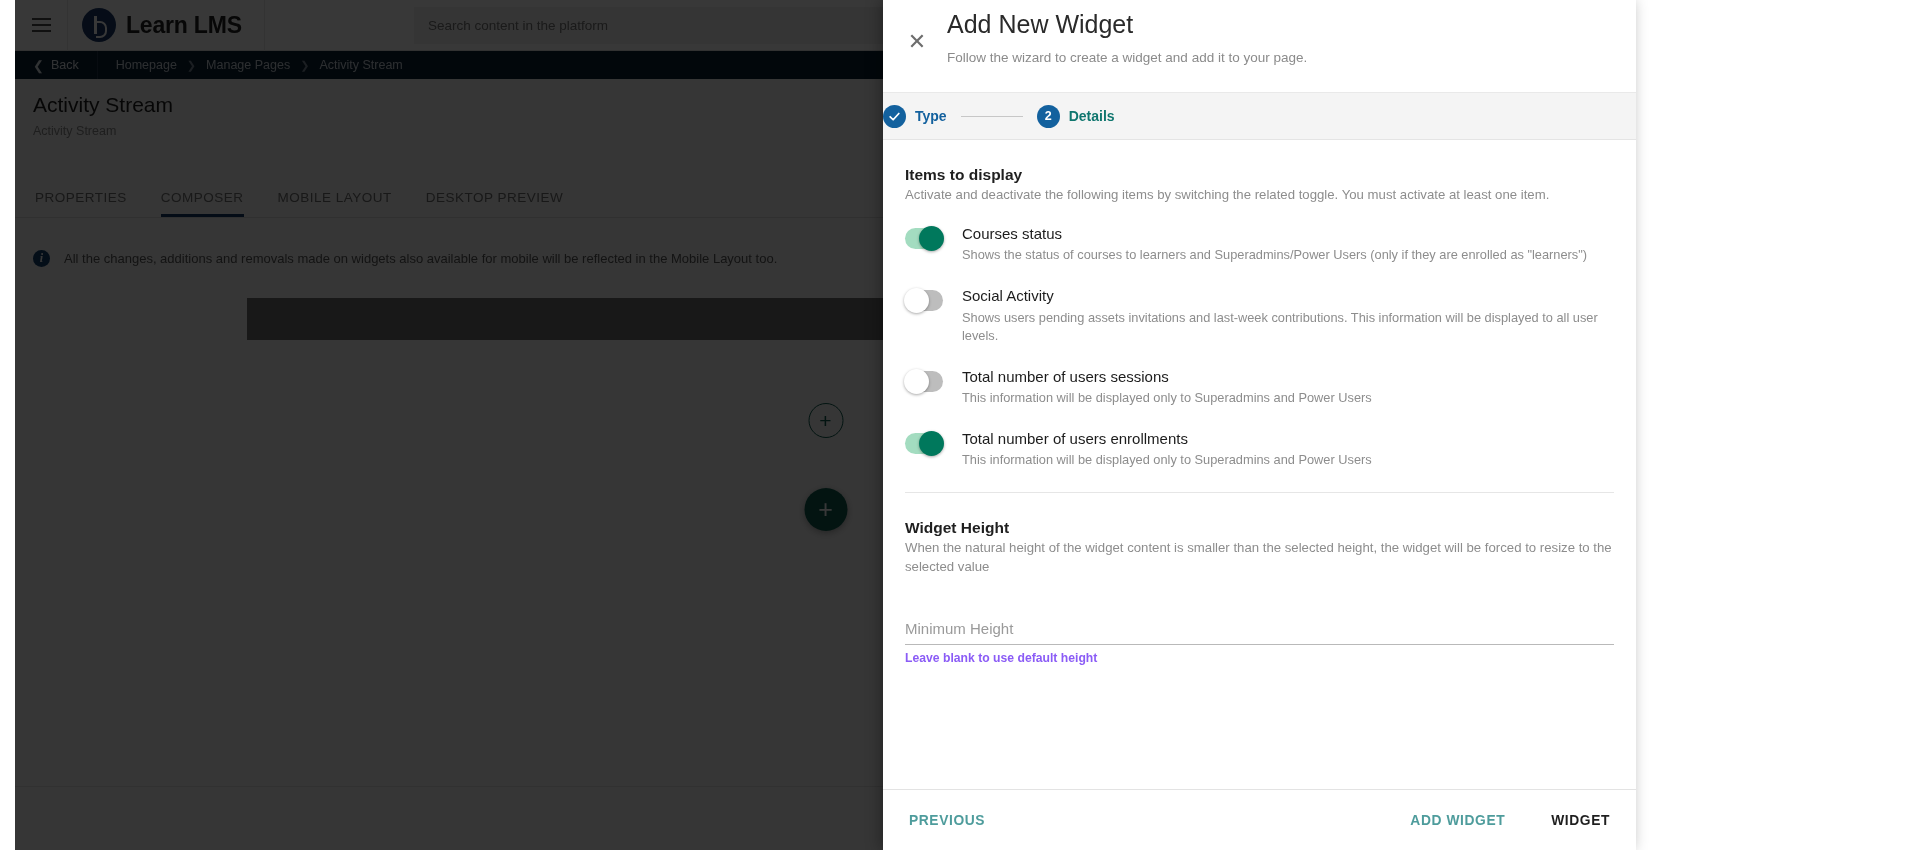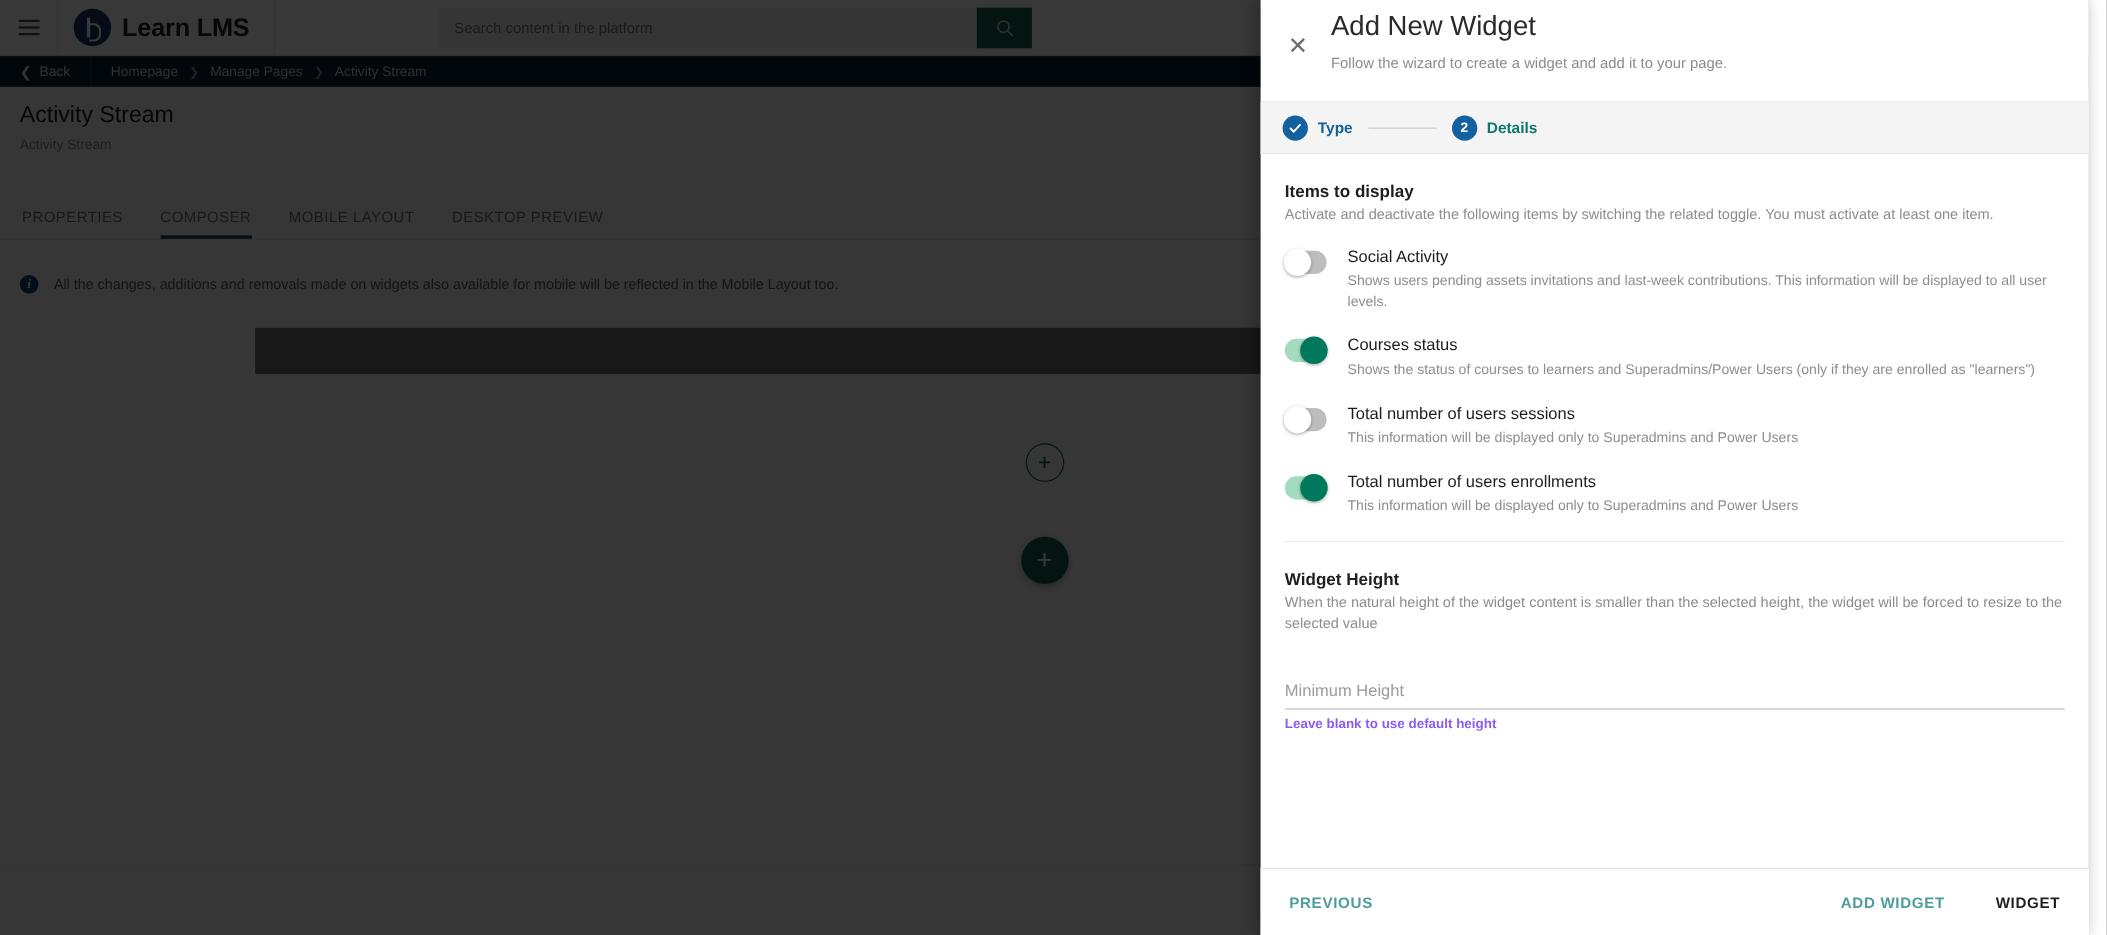--- a/index.html
+++ b/index.html
@@ -2,21 +2,21 @@
 <html><head>
 <meta charset="utf-8">
 <style>
   * { box-sizing: border-box; margin: 0; padding: 0; }
   html, body {
     width: 1915px; height: 850px;
     overflow: hidden;
     font-family: "Liberation Sans", sans-serif;
     background: #ffffff;
   }
-  #root { position: relative; width: 1899px; height: 850px; }
+  #root { position: relative; width: 1621px; height: 850px; margin-left: 15px; }
 
   
   .app { position: absolute; inset: 0; background: #f4f4f4; }
 
   .topbar {
     position: absolute; top: 0; left: 0; right: 0; height: 51px;
     background: #ffffff; border-bottom: 1px solid #e3e3e3;
     display: flex; align-items: center;
   }
   .hamburger {
@@ -185,21 +185,21 @@
     font-size: 25px; color: #2a2a2a; font-weight: normal;
   }
   .panel-subtitle {
     position: absolute; left: 64px; top: 50px;
     font-size: 13.5px; color: #8b8b8b;
   }
 
   .stepper {
     height: 47px; flex: none; background: #f4f4f4;
     border-bottom: 1px solid #e4e4e4;
-    display: flex; align-items: center; padding-left: 20px; gap: 0;
+    display: flex; align-items: center; gap: 0;
   }
   .step { display: flex; align-items: center; gap: 9px; cursor: pointer; }
   .step-badge {
     width: 23px; height: 23px; border-radius: 50%;
     background: #13619e; color: #ffffff;
     display: flex; align-items: center; justify-content: center;
     font-size: 12.5px; font-weight: bold;
   }
   .step-badge svg { width: 13px; height: 13px; }
   .step-label { font-size: 14px; font-weight: bold; }
@@ -378,42 +378,42 @@
       </div>
     </div>
 
     <div class="panel-body">
 
       <div class="section">
         <div class="section-title">Items to display</div>
         <div class="section-desc">Activate and deactivate the following items by switching the related toggle. You must activate at least one item.</div>
 
         <div class="toggle-list">
+
+          <div class="toggle-row">
+            <div class="toggle on">
+                <div class="knob"></div>
+              </div>
+            <div class="toggle-text">
+              <div class="toggle-label">Courses status</div>
+              <div class="toggle-desc">Shows the status of courses to learners and Superadmins/Power Users (only if they are enrolled as "learners")</div>
+            </div>
+          </div>
 
           <div class="toggle-row">
             <div class="toggle">
                 <div class="knob"></div>
               </div>
             <div class="toggle-text">
               <div class="toggle-label">Social Activity</div>
               <div class="toggle-desc">Shows users pending assets invitations and last-week contributions. This information will be displayed to all user levels.</div>
             </div>
           </div>
 
           <div class="toggle-row">
-            <div class="toggle on">
-                <div class="knob"></div>
-              </div>
-            <div class="toggle-text">
-              <div class="toggle-label">Courses status</div>
-              <div class="toggle-desc">Shows the status of courses to learners and Superadmins/Power Users (only if they are enrolled as "learners")</div>
-            </div>
-          </div>
-
-          <div class="toggle-row">
             <div class="toggle">
                 <div class="knob"></div>
               </div>
             <div class="toggle-text">
               <div class="toggle-label">Total number of users sessions</div>
               <div class="toggle-desc">This information will be displayed only to Superadmins and Power Users</div>
             </div>
           </div>
 
           <div class="toggle-row">

